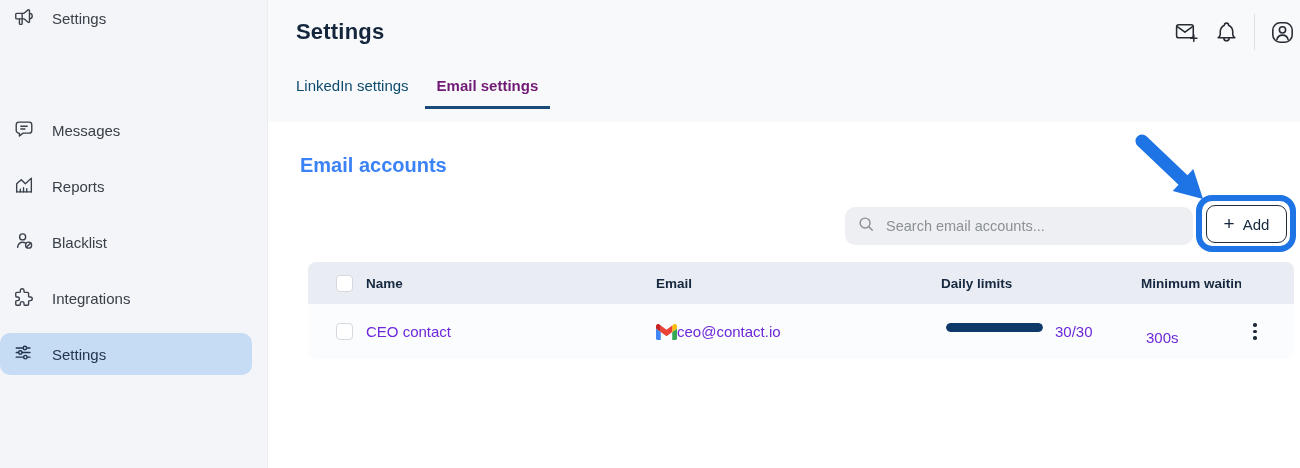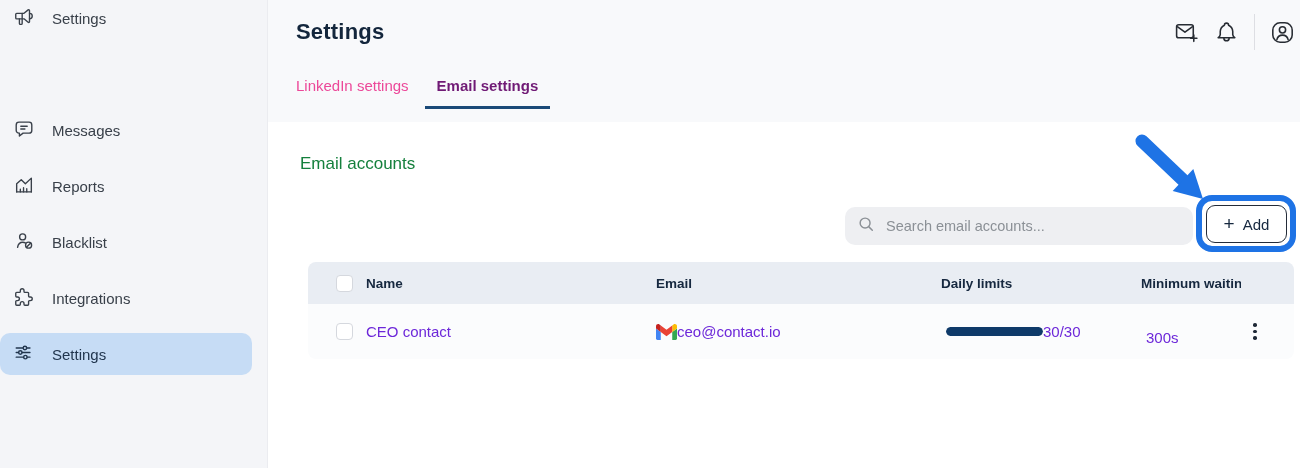--- a/index.html
+++ b/index.html
@@ -26,38 +26,38 @@
   .topstrip {
     position: absolute; left: 268px; top: 0; width: 1032px; height: 122px;
     background: #f8f9fb;
   }
   .page-title {
     position: absolute; left: 296px; top: 19px; font-size: 22px;
     font-weight: 700; color: #13263c; letter-spacing: .2px;
   }
   .tabs { position: absolute; left: 284px; top: 68px; display: flex; gap: 4px; }
   .tab {
-    padding: 9px 12px 12px 12px; font-size: 15px; color: #ec4899;
+    padding: 9px 12px 12px 12px; font-size: 15px; color: #0c4a6e;
     border-bottom: 3px solid transparent; cursor: pointer; white-space: nowrap;
   }
   .tab.active { color: #701a75; font-weight: 600; border-bottom-color: #1a4a78; }
   .top-btn {
     position: absolute; top: 20px; width: 25px; height: 25px; padding: 0;
     background: transparent; border: none; cursor: pointer; color: #272c33;
   }
   .top-btn svg { stroke: currentColor; fill: none; stroke-width: 1.5;
     stroke-linecap: round; stroke-linejoin: round; width: 25px; height: 25px; }
   .top-divider {
     position: absolute; left: 1254px; top: 14px; width: 1px; height: 36px;
     background: #dddee3;
   }
   
   .section-title {
-    position: absolute; left: 300px; top: 154px; font-size: 17px;
-    font-weight: 400; color: #15803d;
+    position: absolute; left: 300px; top: 154px; font-size: 20px;
+    font-weight: 700; color: #3b82f6;
   }
   .searchbar {
     position: absolute; left: 845px; top: 207px; width: 348px; height: 38px;
     background: #eeeff2; border-radius: 10px; display: flex; align-items: center;
     padding: 0 12px; gap: 9px;
   }
   .searchbar svg { stroke: #8b9096; fill: none; stroke-width: 1.6;
     stroke-linecap: round; flex: 0 0 auto; }
   .searchbar input {
     flex: 1; border: none; outline: none; background: transparent;
@@ -90,21 +90,21 @@
     height: 42px; background: #e9edf3; font-size: 13.5px; font-weight: 700;
     color: #16283f;
   }
   .trow { height: 55px; background: #fbfcfd; font-size: 15px; color: #6d28d9; }
   .cb {
     width: 17px; height: 17px; margin-left: 28px; background: #fff;
     border: 1.5px solid #d5d8de; border-radius: 4px; cursor: pointer; padding: 0;
   }
   .col-clip { overflow: hidden; white-space: nowrap; }
   .cell-email { display: flex; align-items: center; }
-  .cell-daily { display: flex; align-items: center; padding-left: 5px; }
+  .cell-daily { display: flex; gap: 12px; padding-left: 5px; }
   .bar { width: 97px; height: 9px; border-radius: 5px; background: #dfe4eb; overflow: hidden; }
   .bar-fill { height: 100%; background: #0e3a69; border-radius: 5px; }
   .cell-wait { padding-left: 5px; margin-top: 12px; }
   .kebab {
     width: 20px; height: 26px; margin-left: 4px; border: none; background: transparent;
     display: flex; flex-direction: column; align-items: center; justify-content: center;
     gap: 3px; cursor: pointer;
   }
   .kebab i { width: 3.5px; height: 3.5px; border-radius: 50%; background: #1f2937; }
 </style>

